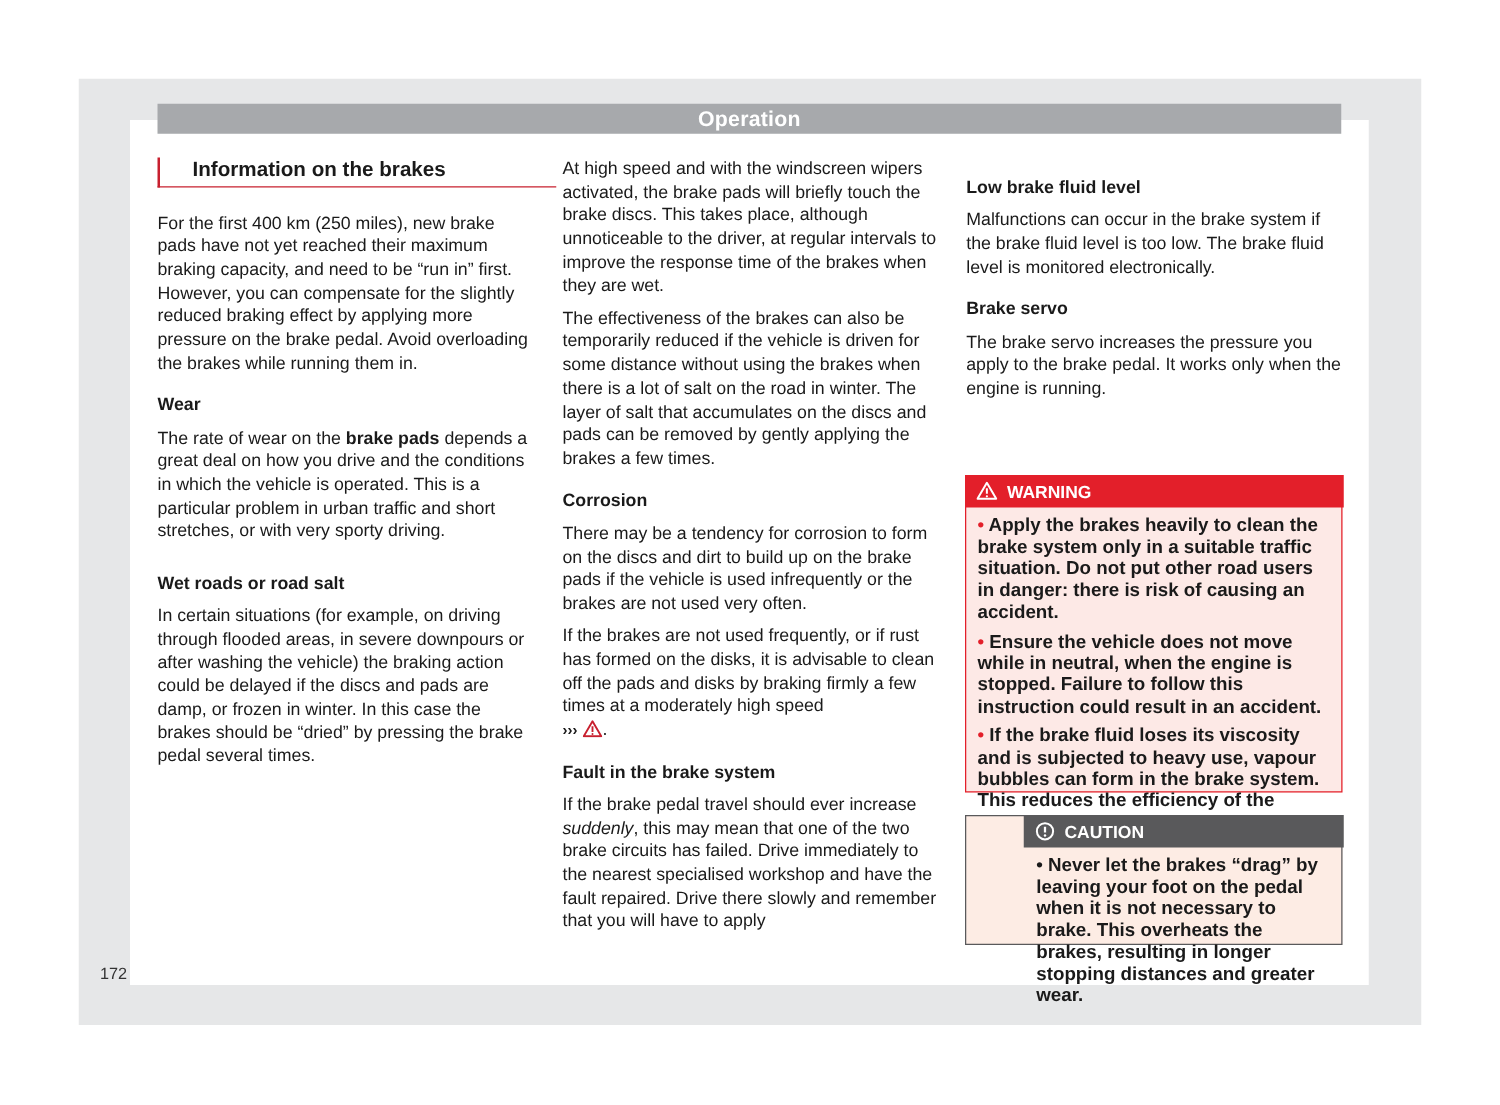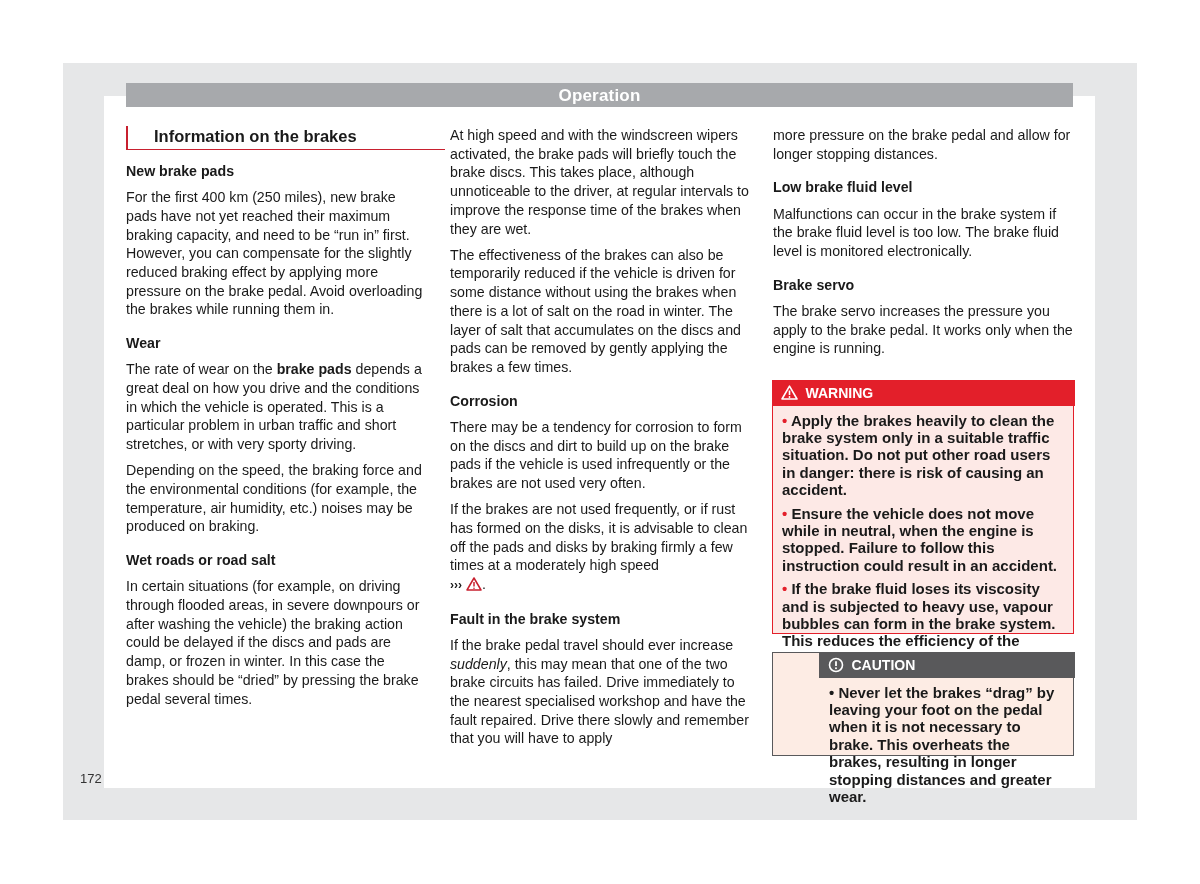--- a/index.html
+++ b/index.html
@@ -42,29 +42,27 @@
 <body>
 
 <div class="outer"></div>
 <div class="page"></div>
 <div class="header-bar">Operation</div>
 <div class="page-number">172</div>
 
 <div class="col col1">
   <div class="section-title">Information on the brakes</div>
   <div style="height:12px"></div>
-  <p class="sub">New brake pads</p>
   <div class="gap-s"></div>
   <p>For the first 400 km (250 miles), new brake pads have not yet reached their maximum braking capacity, and need to be “run in” first. However, you can compensate for the slightly reduced braking effect by applying more pressure on the brake pedal. Avoid overloading the brakes while running them in.</p>
   <div class="gap-t"></div>
   <p class="sub">Wear</p>
   <div class="gap-s"></div>
   <p><span>The rate of wear on the </span><b>brake pads</b><span> depends a great deal on how you drive and the conditions in which the vehicle is operated. This is a particular problem in urban traffic and short stretches, or with very sporty driving.</span></p>
   <div class="gap-s"></div>
-  <p>Depending on the speed, the braking force and the environmental conditions (for example, the temperature, air humidity, etc.) noises may be produced on braking.</p>
   <div class="gap-t"></div>
   <p class="sub">Wet roads or road salt</p>
   <div class="gap-s"></div>
   <p>In certain situations (for example, on driving through flooded areas, in severe downpours or after washing the vehicle) the braking action could be delayed if the discs and pads are damp, or frozen in winter. In this case the brakes should be “dried” by pressing the brake pedal several times.</p>
 </div>
 
 <div class="col col2">
   <p>At high speed and with the windscreen wipers activated, the brake pads will briefly touch the brake discs. This takes place, although unnoticeable to the driver, at regular intervals to improve the response time of the brakes when they are wet.</p>
   <div class="gap-s"></div>
   <p>The effectiveness of the brakes can also be temporarily reduced if the vehicle is driven for some distance without using the brakes when there is a lot of salt on the road in winter. The layer of salt that accumulates on the discs and pads can be removed by gently applying the brakes a few times.</p>
@@ -78,21 +76,20 @@
           <line x1="8" y1="5" x2="8" y2="9.5" stroke="#c8202f" stroke-width="1.5"></line>
           <circle cx="8" cy="11.2" r="0.8" fill="#c8202f"></circle>
         </svg></span>.</p>
   <div class="gap-t"></div>
   <p class="sub">Fault in the brake system</p>
   <div class="gap-s"></div>
   <p><span>If the brake pedal travel should ever increase </span><i>suddenly</i><span>, this may mean that one of the two brake circuits has failed. Drive immediately to the nearest specialised workshop and have the fault repaired. Drive there slowly and remember that you will have to apply</span></p>
 </div>
 
 <div class="col col3">
-  <p>more pressure on the brake pedal and allow for longer stopping distances.</p>
   <div class="gap-t"></div>
   <p class="sub">Low brake fluid level</p>
   <div class="gap-s"></div>
   <p>Malfunctions can occur in the brake system if the brake fluid level is too low. The brake fluid level is monitored electronically.</p>
   <div class="gap-t"></div>
   <p class="sub">Brake servo</p>
   <div class="gap-s"></div>
   <p>The brake servo increases the pressure you apply to the brake pedal. It works only when the engine is running.</p>
 </div>
 

